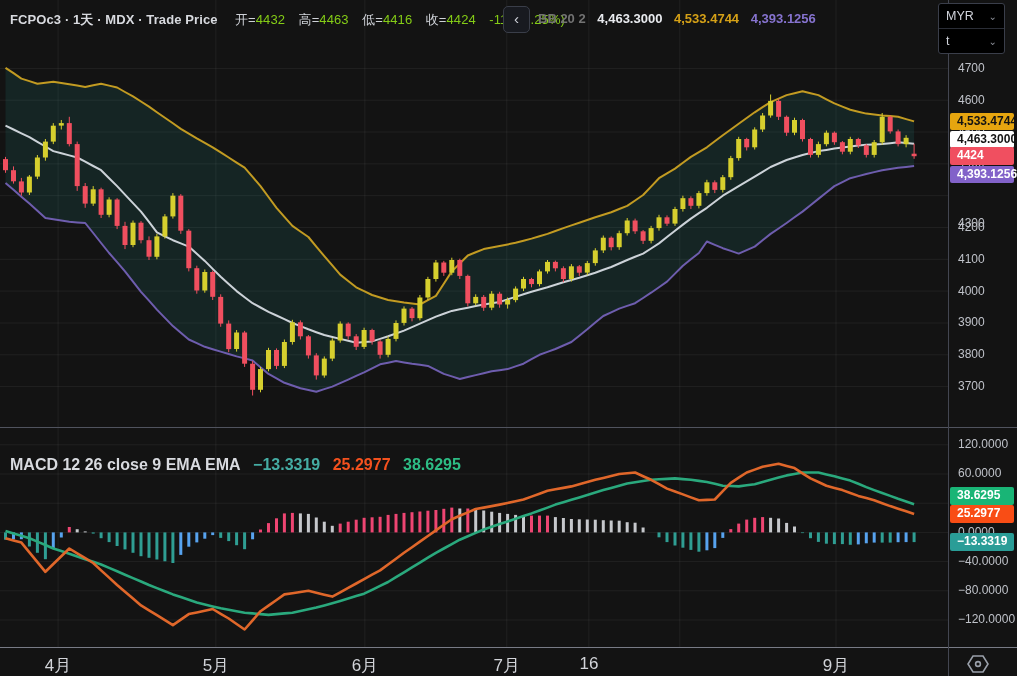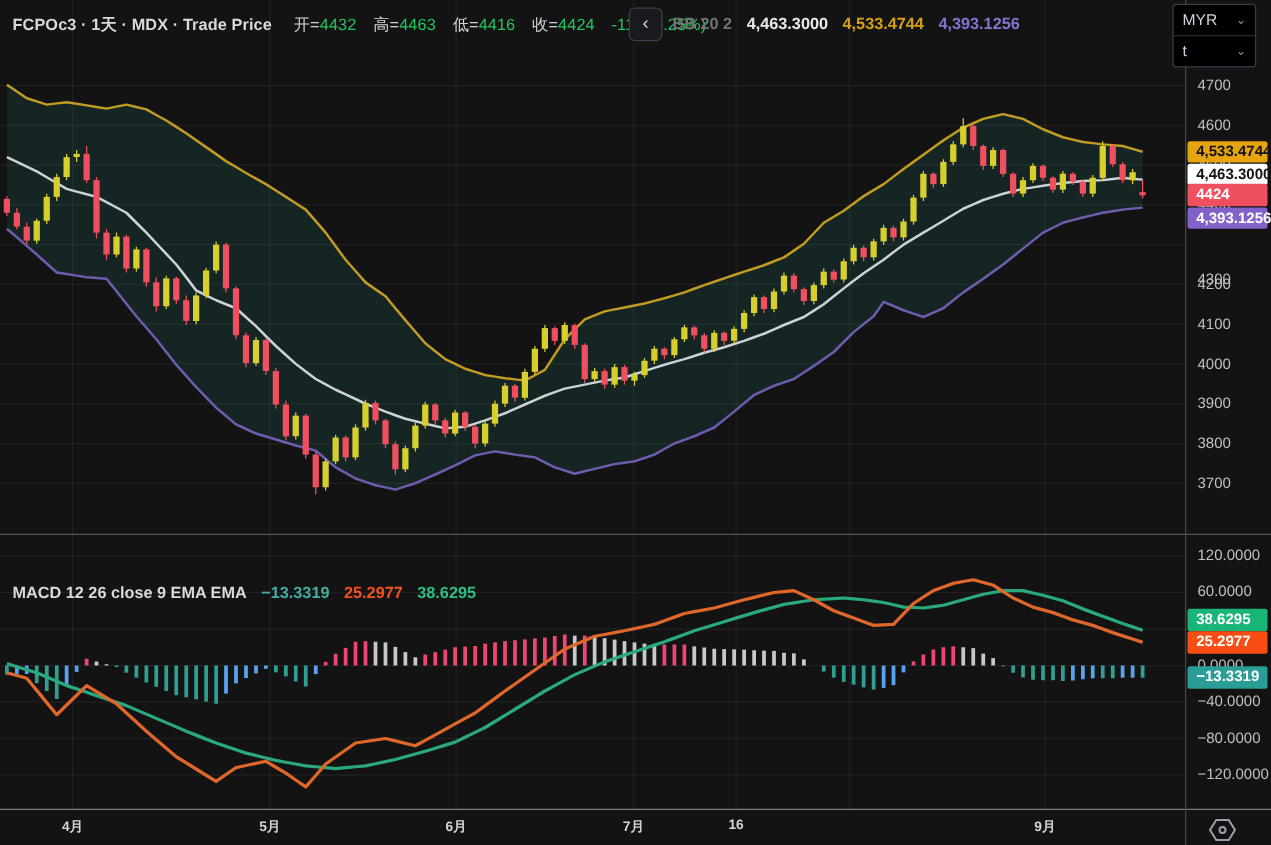--- a/index.html
+++ b/index.html
@@ -6,33 +6,33 @@
   body{width:1017px;height:676px;overflow:hidden;position:relative;
        font-family:"Liberation Sans","DejaVu Sans",sans-serif;
        -webkit-font-smoothing:antialiased;color:#d5d8de;}
   #stage{position:absolute;inset:0;width:1017px;height:676px;}
   #chart-svg{position:absolute;left:0;top:0;}
   .ovl{position:absolute;white-space:nowrap;}
   
   .hdr{top:11px;font-size:13px;color:#d8dadf;letter-spacing:.1px;}
   .hdr .sym{font-weight:700;}
   .hdr .lbl{color:#cfd2d8;}
-  .hdr .red{color:#22c55e;}
+  .hdr .red{color:#84cc16;}
   .collapse-btn{position:absolute;left:503px;top:6px;width:25px;height:25px;
     border:1px solid #3a3e49;border-radius:5px;background:#181a20;color:#d1d4dc;
     font-size:15px;line-height:23px;text-align:center;cursor:pointer;}
   .bb-row{left:538px;top:11px;font-size:13px;}
   .bb-row .t{color:#737373;font-weight:600;margin-right:8px;}
   .bb-row .v{margin-right:8px;font-weight:600;}
-  .macd-row{left:10px;top:466px;font-size:13px;}
+  .macd-row{left:10px;top:456px;font-size:16px;}
   .macd-row .t{color:#d8dadf;font-weight:600;margin-right:8px;}
   .macd-row .v{margin-right:8px;font-weight:600;}
   
   .ax-label{position:absolute;left:958px;font-size:12px;color:#bfc2c9;}
-  .time-label{position:absolute;top:655px;font-size:11px;font-weight:700;color:#d2d4d9;transform:translateX(-50%);}
+  .time-label{position:absolute;top:655px;font-size:17px;font-weight:400;color:#d2d4d9;transform:translateX(-50%);}
   .badge{position:absolute;left:950px;width:64px;height:17.5px;border-radius:2px;
     font-size:12px;font-weight:700;line-height:17.5px;padding-left:7px;box-sizing:border-box;}
   
   .dd-panel{position:absolute;left:938px;top:3px;width:65px;border:1px solid #3a3e4a;
     background:#000000;border-radius:3px;}
   .dd-row{height:24px;display:flex;align-items:center;justify-content:space-between;
     padding:0 7px;font-size:12.5px;color:#d1d4dc;cursor:pointer;}
   .dd-row+.dd-row{border-top:1px solid #2a2d36;}
   .chev{color:#8b8f98;font-size:10px;}
   .watermark{position:absolute;left:884px;top:612px;font-size:39px;color:#d3d7e0;

